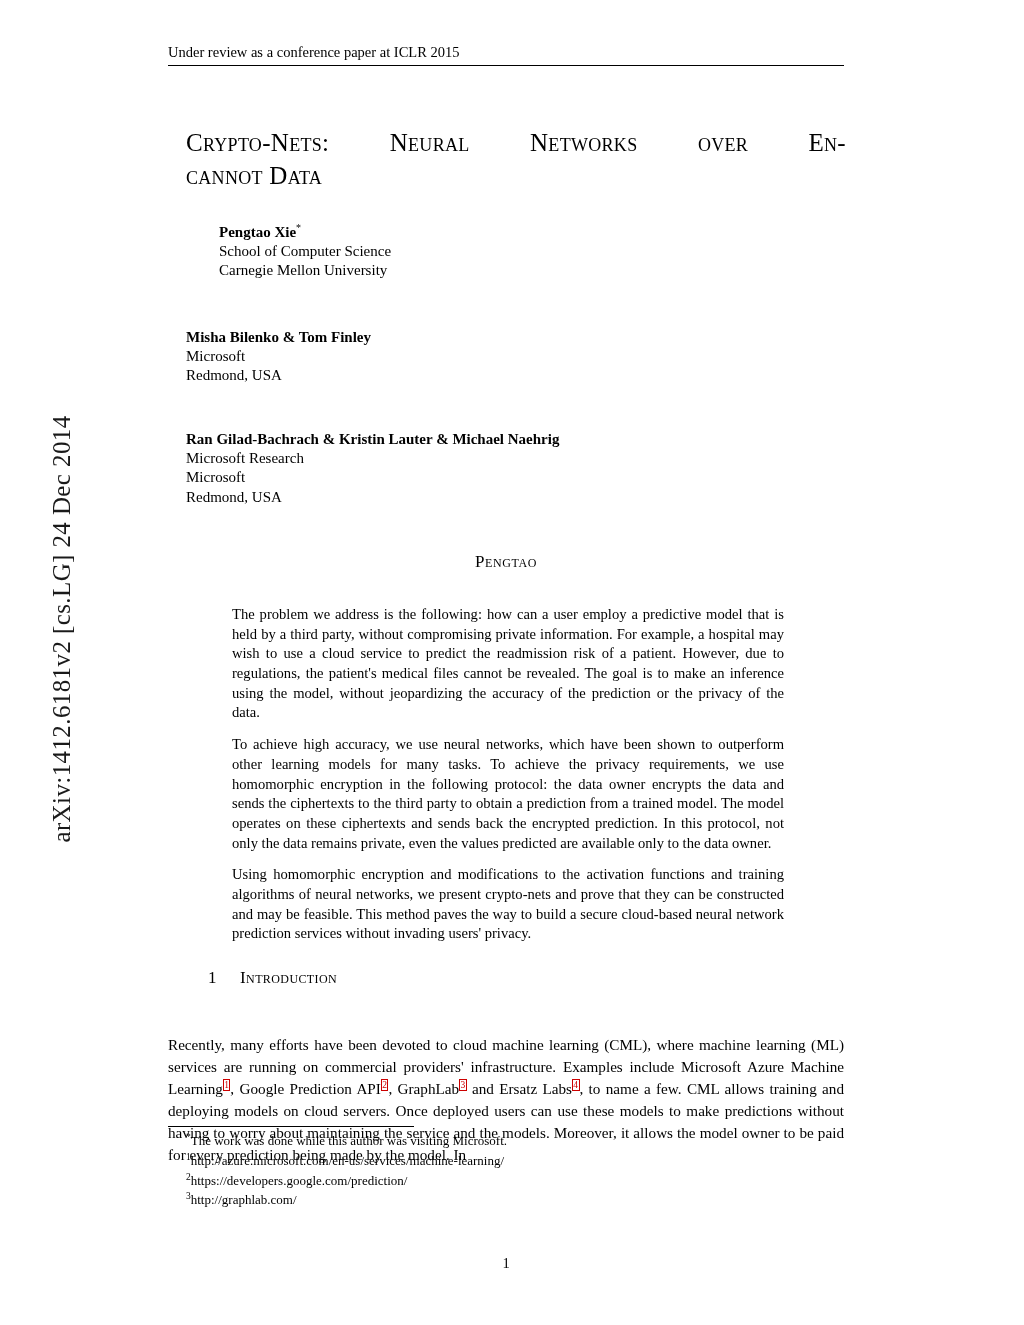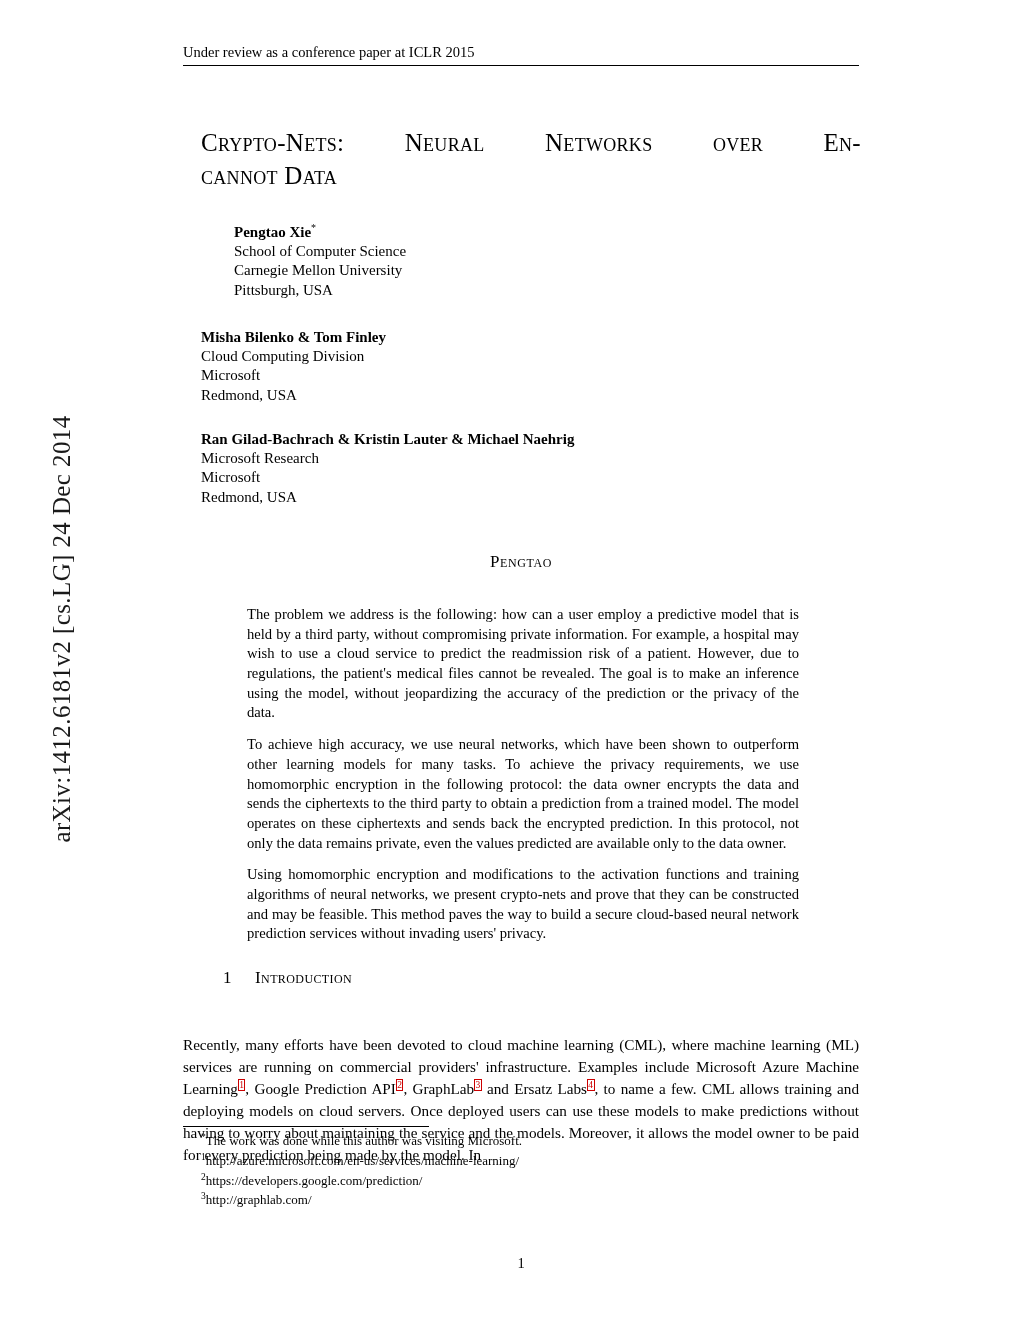--- a/index.html
+++ b/index.html
@@ -27,21 +27,21 @@
     transform-origin: center center;
     font-family: "Liberation Serif", serif;
     font-size: 25px;
     letter-spacing: 0.4px;
     color: #1a1a1a;
     white-space: nowrap;
   }
 
   #page {
     position: absolute;
-    left: 183px;
+    left: 168px;
     top: 0;
     width: 676px;
     height: 1079px;
   }
 
   
   #runhead {
     position: absolute;
     top: 44px;
     left: 0;
@@ -208,26 +208,24 @@
       <span>over</span>
       <span>En-</span>
     </span>
     <span class="ln">cannot Data</span>
   </div>
 
   <div class="authblock" id="auth1">
     <div class="name"><span>Pengtao Xie</span><span class="sup">*</span></div>
     <div>School of Computer Science</div>
     <div>Carnegie Mellon University</div>
-    <div>Pittsburgh, USA</div>
   </div>
 
   <div class="authblock" id="auth2">
     <div class="name">Misha Bilenko &amp; Tom Finley</div>
-    <div>Cloud Computing Division</div>
     <div>Microsoft</div>
     <div>Redmond, USA</div>
   </div>
 
   <div class="authblock" id="auth3">
     <div class="name">Ran Gilad-Bachrach &amp; Kristin Lauter &amp; Michael Naehrig</div>
     <div>Microsoft Research</div>
     <div>Microsoft</div>
     <div>Redmond, USA</div>
   </div>

